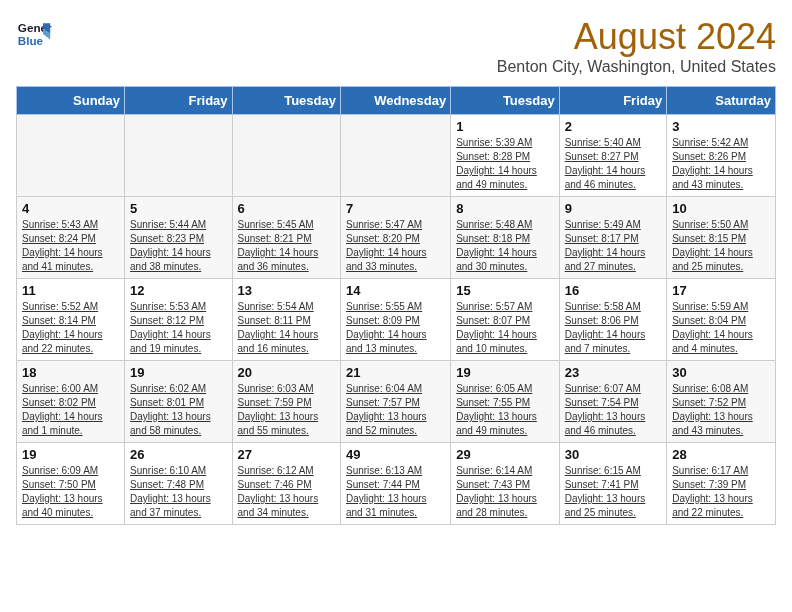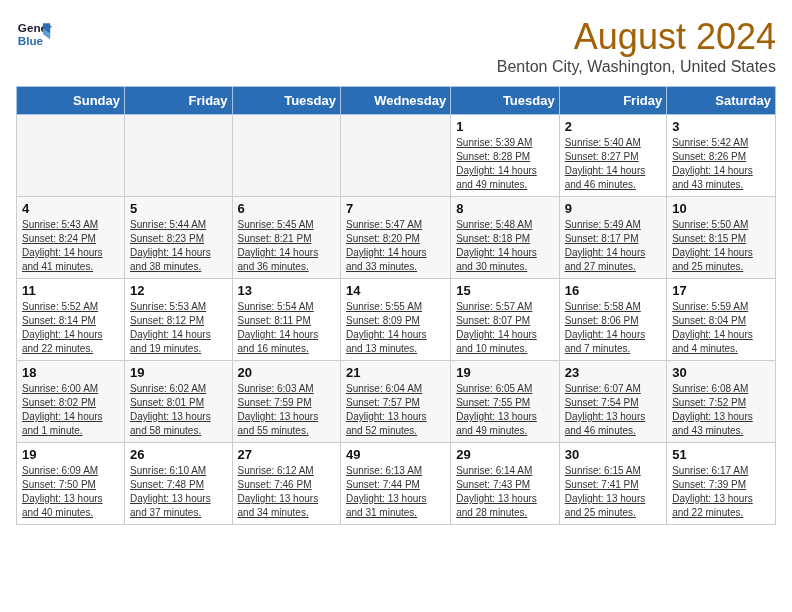--- a/index.html
+++ b/index.html
@@ -236,18 +236,18 @@
         </td>
         <td>
           <div class="day-number">29</div>
           <div class="day-detail">Sunrise: 6:14 AM<br>Sunset: 7:43 PM<br>Daylight: 13 hours and 28 minutes.</div>
         </td>
         <td>
           <div class="day-number">30</div>
           <div class="day-detail">Sunrise: 6:15 AM<br>Sunset: 7:41 PM<br>Daylight: 13 hours and 25 minutes.</div>
         </td>
         <td>
-          <div class="day-number">51</div>
+          <div class="day-number">28</div>
           <div class="day-detail">Sunrise: 6:17 AM<br>Sunset: 7:39 PM<br>Daylight: 13 hours and 22 minutes.</div>
         </td>
       </tr>
     </tbody>
 </table>
 
 </body></html>

